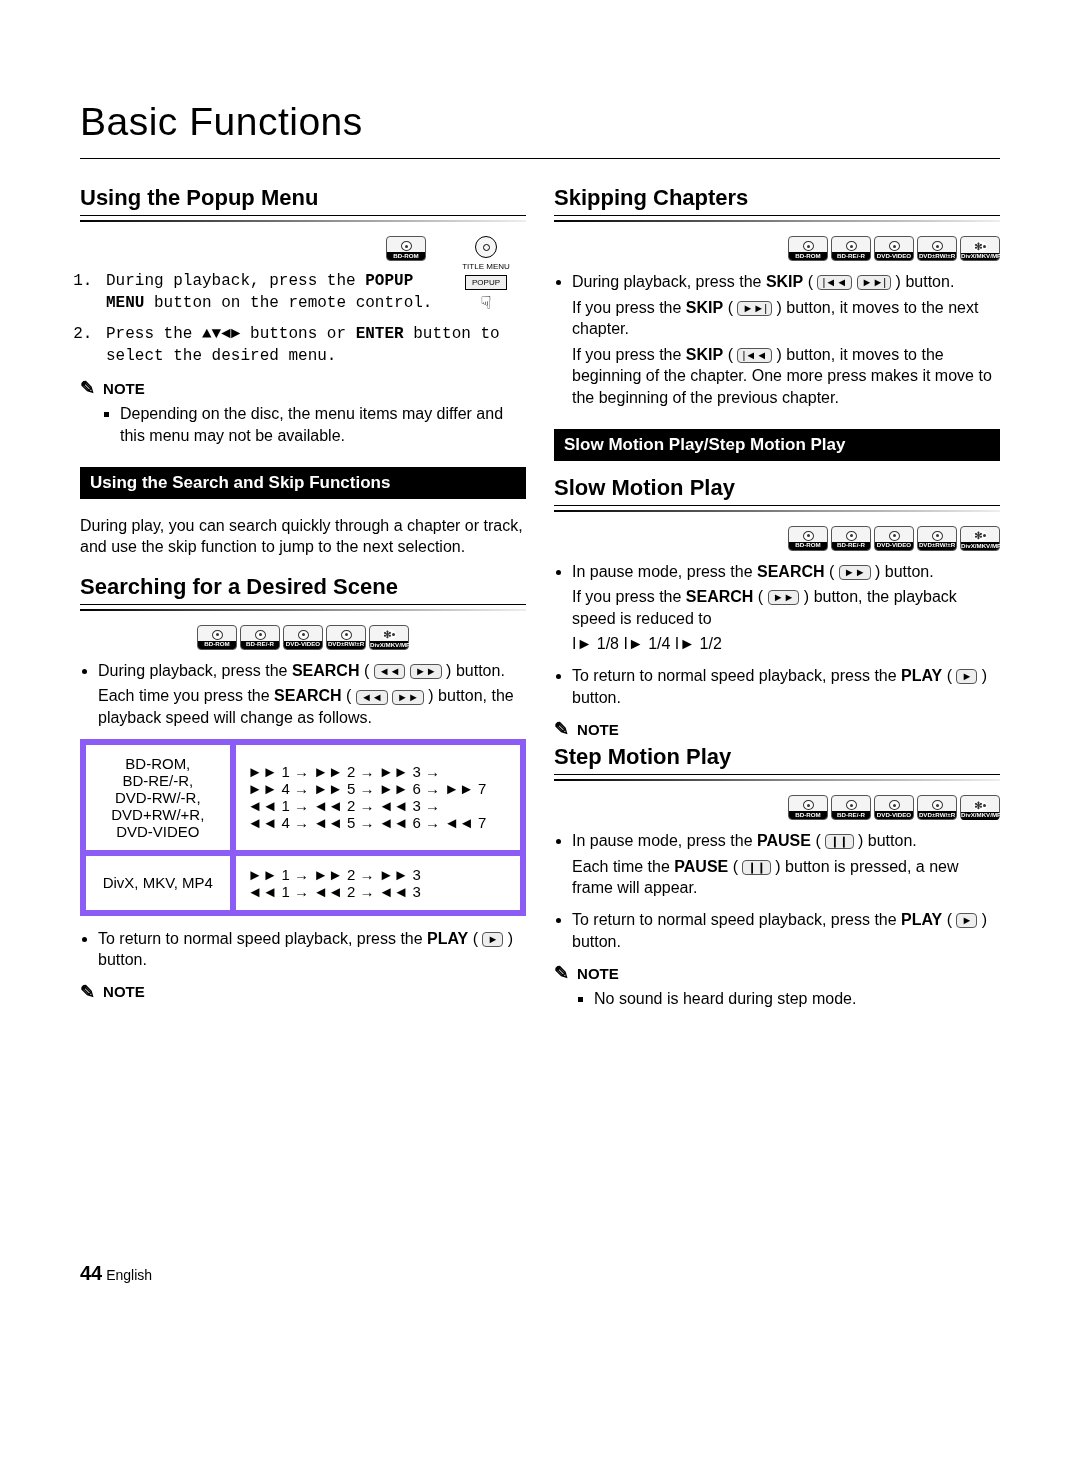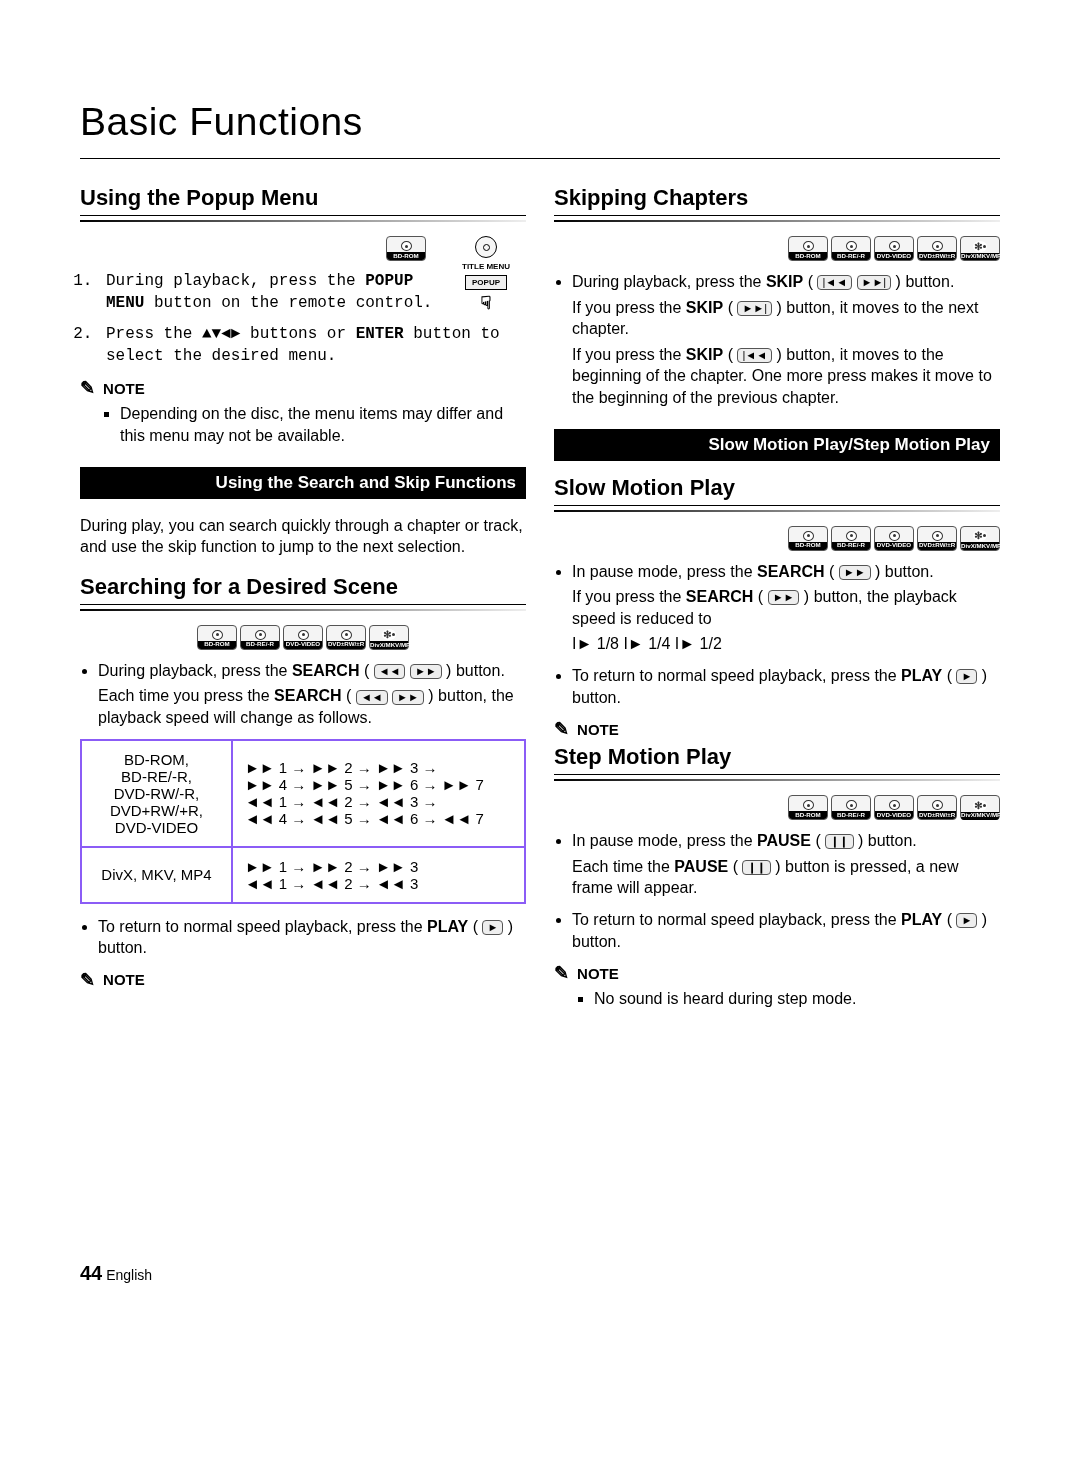--- a/index.html
+++ b/index.html
@@ -31,21 +31,20 @@
     height: 2px;
     background: linear-gradient(to right, #000 0%, #999 60%, #eee 100%);
     margin: 0 0 14px 0;
   }
   .section-bar {
     background: #000; color: #fff;
     font-weight: 700;
     font-size: 17px;
     padding: 6px 10px;
     margin: 20px 0 14px 0;
-    text-align: right;
   }
   p, li { font-size: 16px; line-height: 1.35; }
   ol { margin: 0; padding-left: 22px; }
   ol > li { padding-left: 4px; margin-bottom: 10px; font-family: Liberation Mono, monospace; }
   ul.bullets { list-style: disc; margin: 0; padding-left: 18px; }
   ul.bullets > li { margin-bottom: 10px; }
   .bold { font-weight: 700; }
   .note-head {
     display: flex; align-items: center; gap: 8px;
     font-weight: 700; font-size: 15px;
@@ -98,36 +97,36 @@
      display:inline-flex; vertical-align:middle;
      width:22px; height:22px; border:1.3px solid #000;
      border-radius:50%; align-items:center; justify-content:center;
      background:#f6f6f6;
   }
   .btn-disc::after{ content:""; width:5px; height:5px;
      border:1px solid #000; border-radius:50%; }
 
   .remote-diagram {
      float:right; width:80px; text-align:center;
-     font-size:8px; font-weight:700; margin-left:10px; margin-bottom:6px;
+     font-size:8px; font-weight:400; margin-left:10px; margin-bottom:6px;
   }
   .remote-diagram .stack { display:flex; flex-direction:column;
      align-items:center; gap:4px; }
   .remote-diagram .key {
      border:1.2px solid #000; border-radius:0;
      padding:2px 6px; background:#efefef; font-size:8px;
   }
   .remote-diagram .hand { font-size:18px; line-height:1; }
 
   table.speed {
      border-collapse: collapse; width:100%; margin:10px 0 12px;
      font-size:15px;
   }
   table.speed td {
-     border:2px solid #8b5cf6; padding:10px 12px; vertical-align:middle;
+     border:6px solid #8b5cf6; padding:10px 12px; vertical-align:middle;
   }
   table.speed td:first-child { text-align:center; width:34%; }
 
   .pagefoot {
      margin-top:240px;
      font-size:14px;
   }
   .pagefoot .num { font-size:20px; font-weight:700; display:inline-block;
      vertical-align:baseline; }
 

